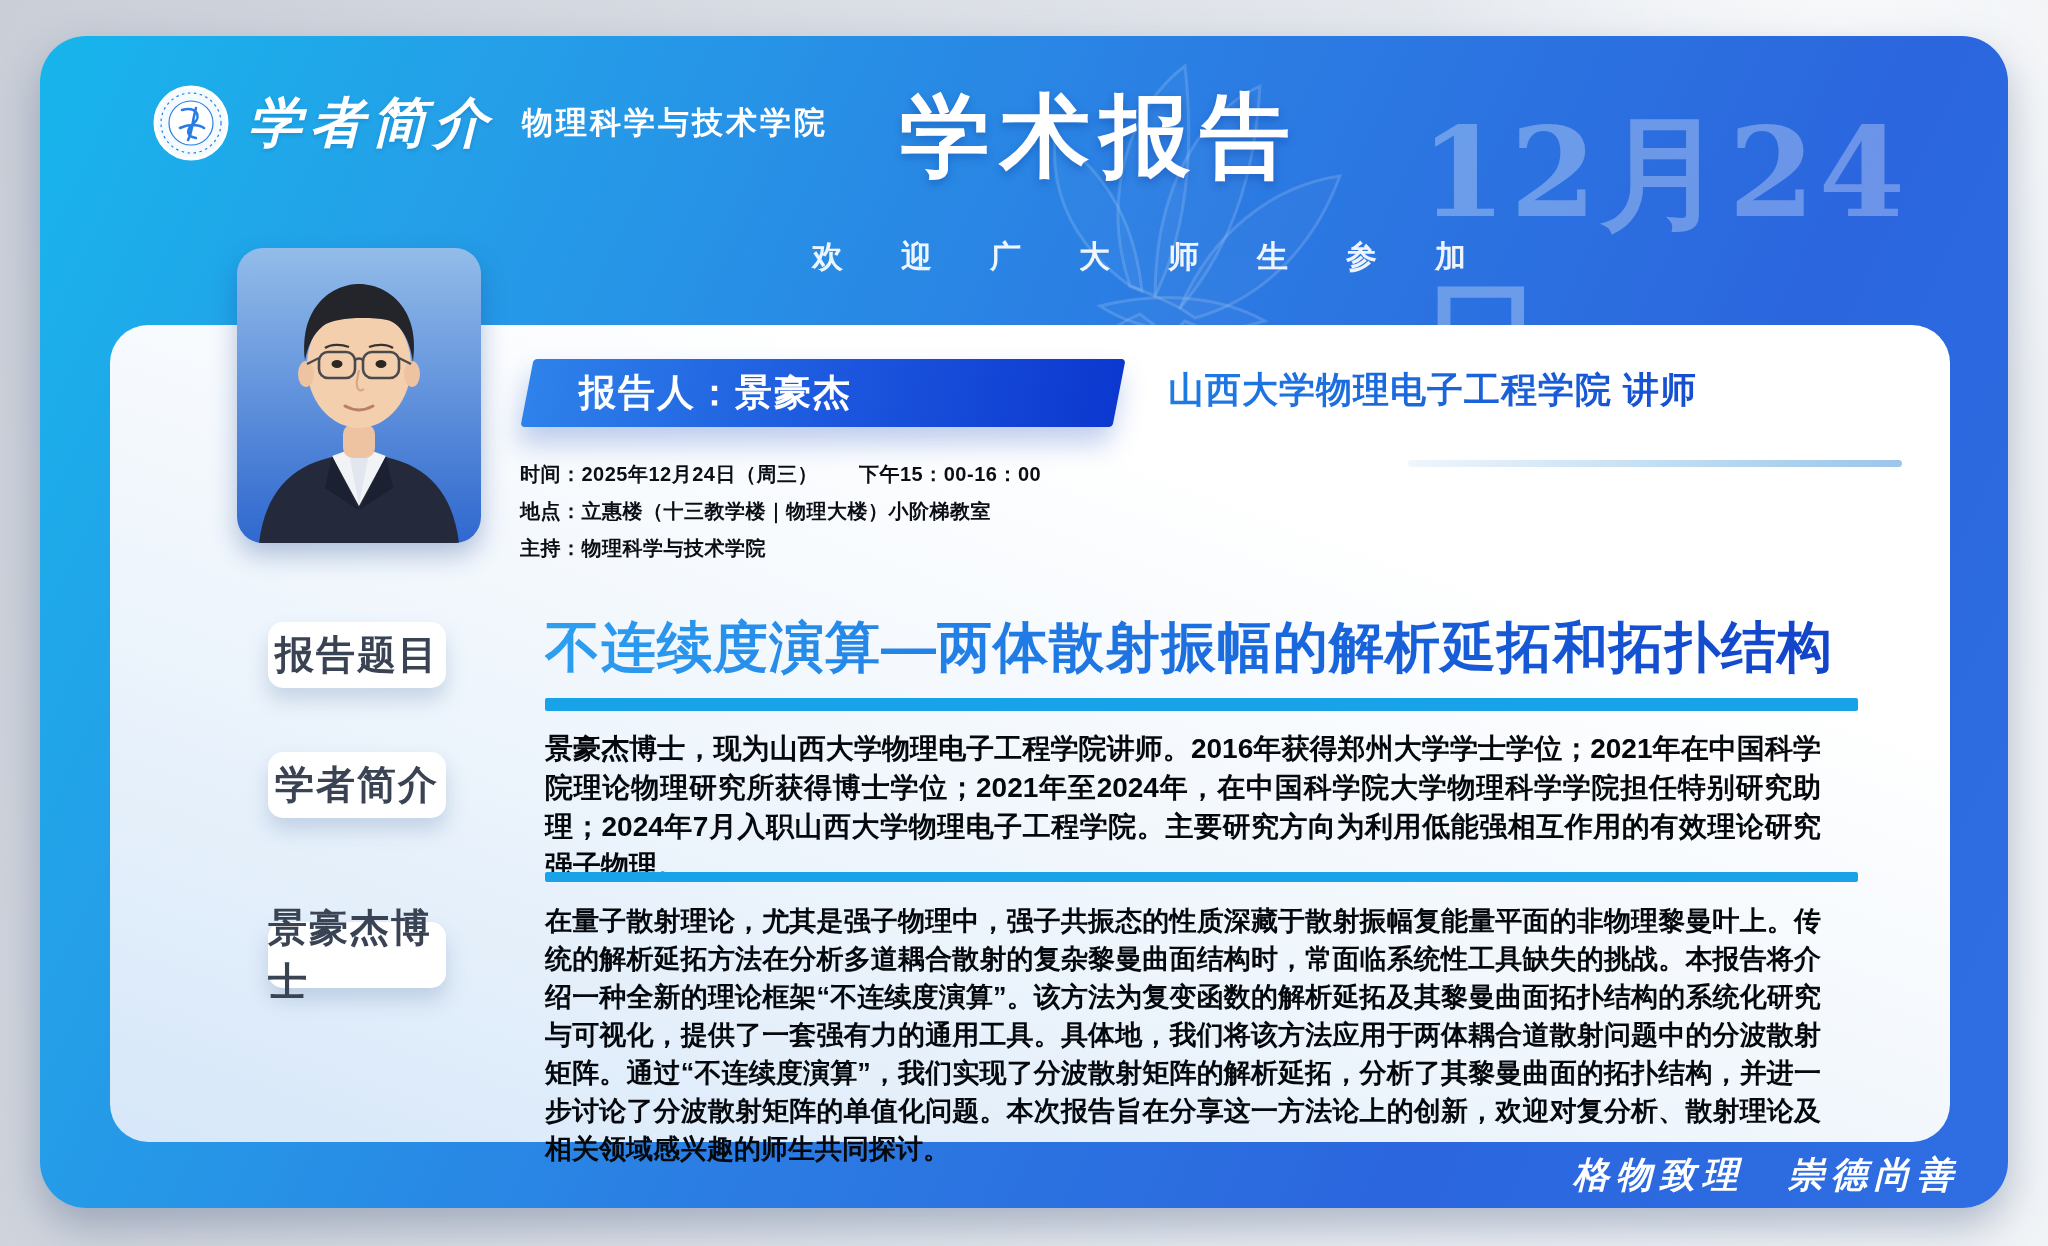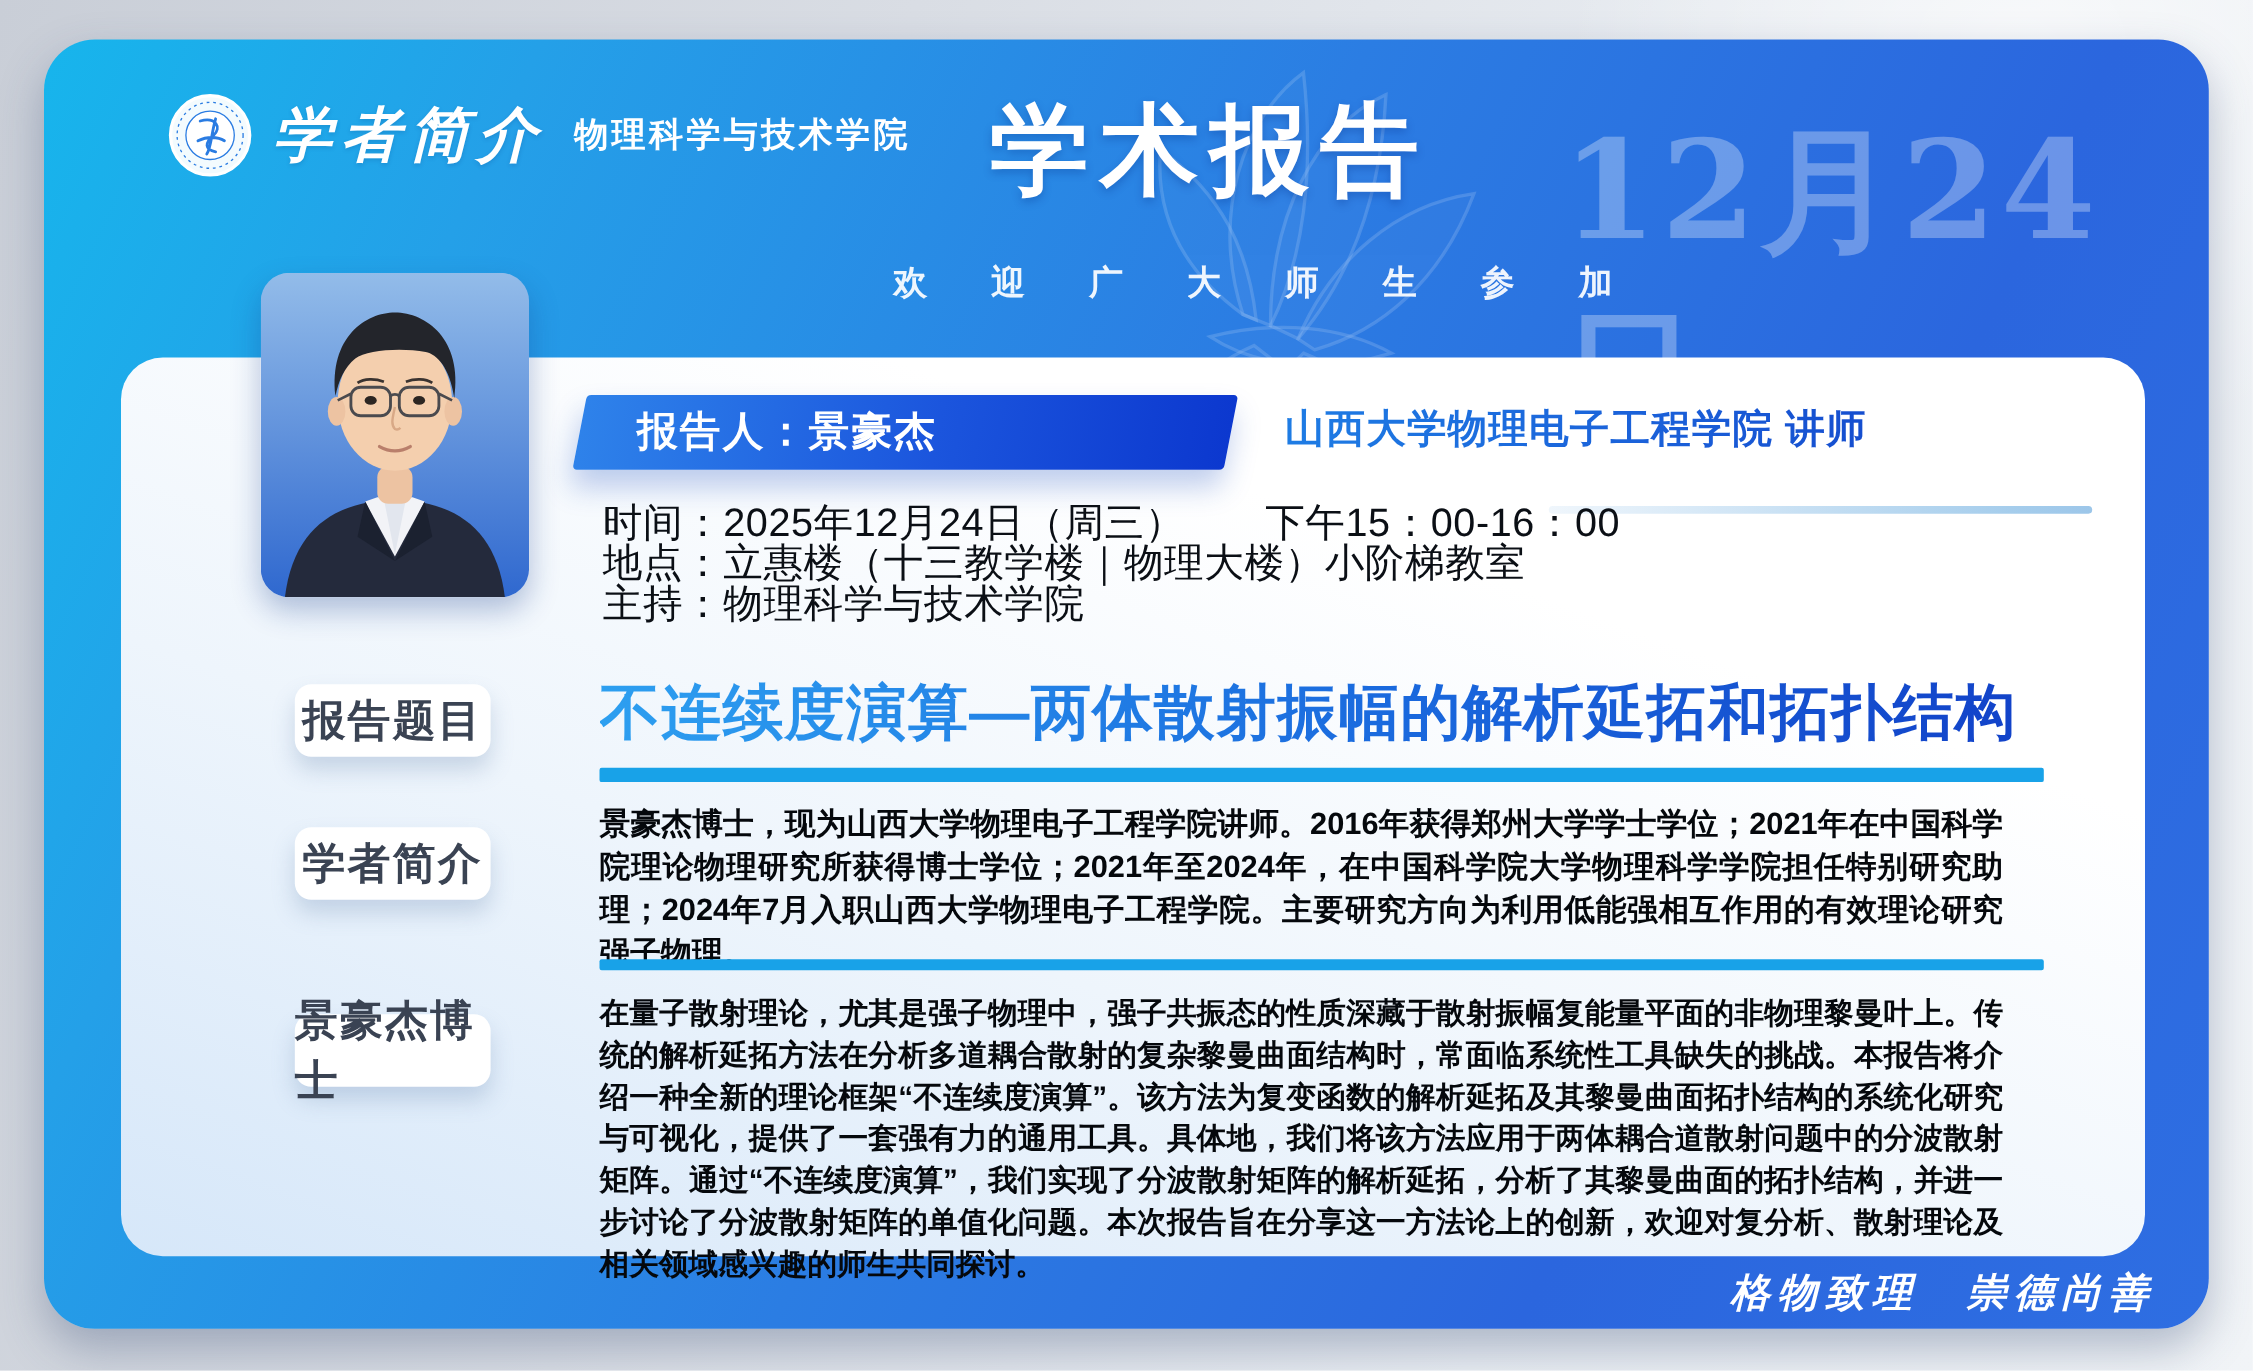--- a/index.html
+++ b/index.html
@@ -81,21 +81,21 @@
     font-size:36px; font-weight:800; letter-spacing:1px;
     background:linear-gradient(90deg,#1e7ce4 0%,#1a5ed8 55%,#1141c8 100%);
     -webkit-background-clip:text; background-clip:text; color:transparent;
   }
   .affiliation-line{
     position:absolute; left:1368px; top:424px; width:494px; height:7px; border-radius:4px;
     background:linear-gradient(90deg,rgba(168,205,238,.18) 0%,#a5cdec 85%,#9cc6e9 100%);
   }
 
   
-  .event-info{ position:absolute; left:508px; top:420px; color:#0b0f15; font-size:36px; font-weight:400; line-height:37px; letter-spacing:.5px; }
+  .event-info{ position:absolute; left:480px; top:420px; color:#0b0f15; font-size:20px; font-weight:700; line-height:37px; letter-spacing:.5px; }
 
   
   .label-card{
     position:absolute; left:228px; width:178px; height:66px; border-radius:15px;
     background:#ffffff; box-shadow:0 12px 20px rgba(110,140,180,.30);
     display:flex; align-items:center; justify-content:center;
     color:#3a4353; font-size:39px; font-weight:800; letter-spacing:2px;
   }
   .label-topic{ top:586px; }
   .label-bio{ top:716px; }

